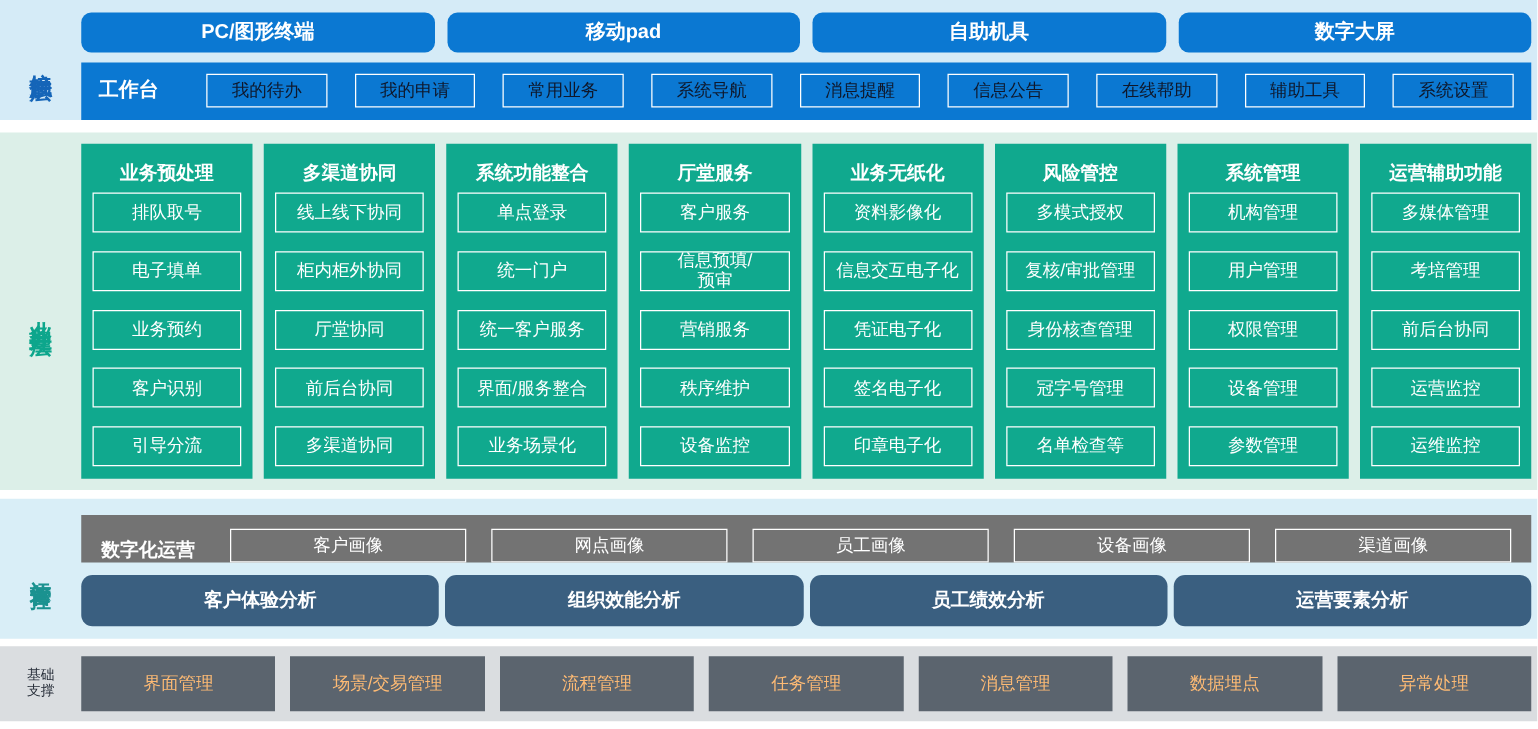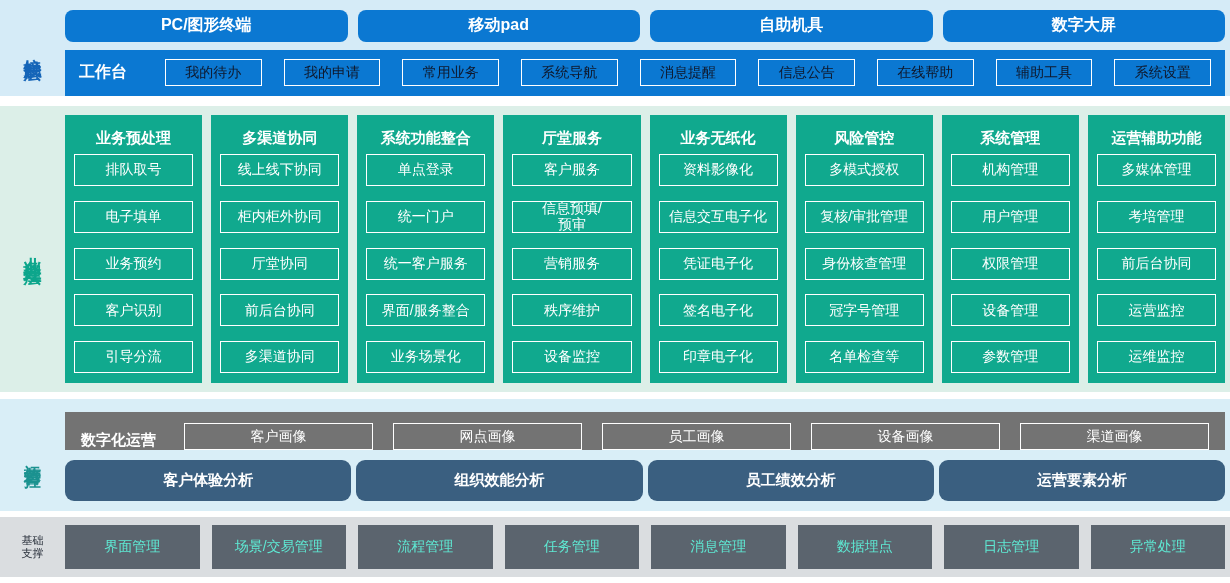--- a/index.html
+++ b/index.html
@@ -44,21 +44,21 @@
   .digital-bar { display:flex; align-items:flex-end; margin-top:13px; height:38px; background:#737373; padding:0 16px; }
   .digital-title { color:#fff; font-weight:bold; font-size:15px; margin-right:8px; white-space:nowrap; }
   .digital-item { flex:1; height:27px; border:1.5px solid #ffffff; color:#fff; font-size:14px;
                   display:flex; align-items:center; justify-content:center; margin-left:20px; }
   .analysis-row { display:flex; gap:5px; margin-top:10px; height:41px; }
   .analysis-bar { flex:1; background:#3a5f80; border-radius:9px; color:#ffffff; font-weight:bold; font-size:15px;
                   display:flex; align-items:center; justify-content:center; }
 
   
   .foundation-row { display:flex; gap:12px; margin-top:8px; height:44px; }
-  .foundation-box { flex:1; background:#5b646e; color:#5eead4; font-size:14px;
+  .foundation-box { flex:1; background:#5b646e; color:#fdba74; font-size:14px;
                     display:flex; align-items:center; justify-content:center; }
 </style>
 </head>
 <body>
 
 <div class="band band-contact">
   <div class="label-col contact-col">
     <div class="v-label">接触层</div>
   </div>
   <div class="band-content">
@@ -210,17 +210,16 @@
     <div class="foundation-label">基础<br>支撑</div>
   </div>
   <div class="band-content">
     <div class="foundation-row">
       <div class="foundation-box">界面管理</div>
       <div class="foundation-box">场景/交易管理</div>
       <div class="foundation-box">流程管理</div>
       <div class="foundation-box">任务管理</div>
       <div class="foundation-box">消息管理</div>
       <div class="foundation-box">数据埋点</div>
-      <div class="foundation-box">日志管理</div>
       <div class="foundation-box">异常处理</div>
     </div>
   </div>
 </div>
 
 </body></html>

